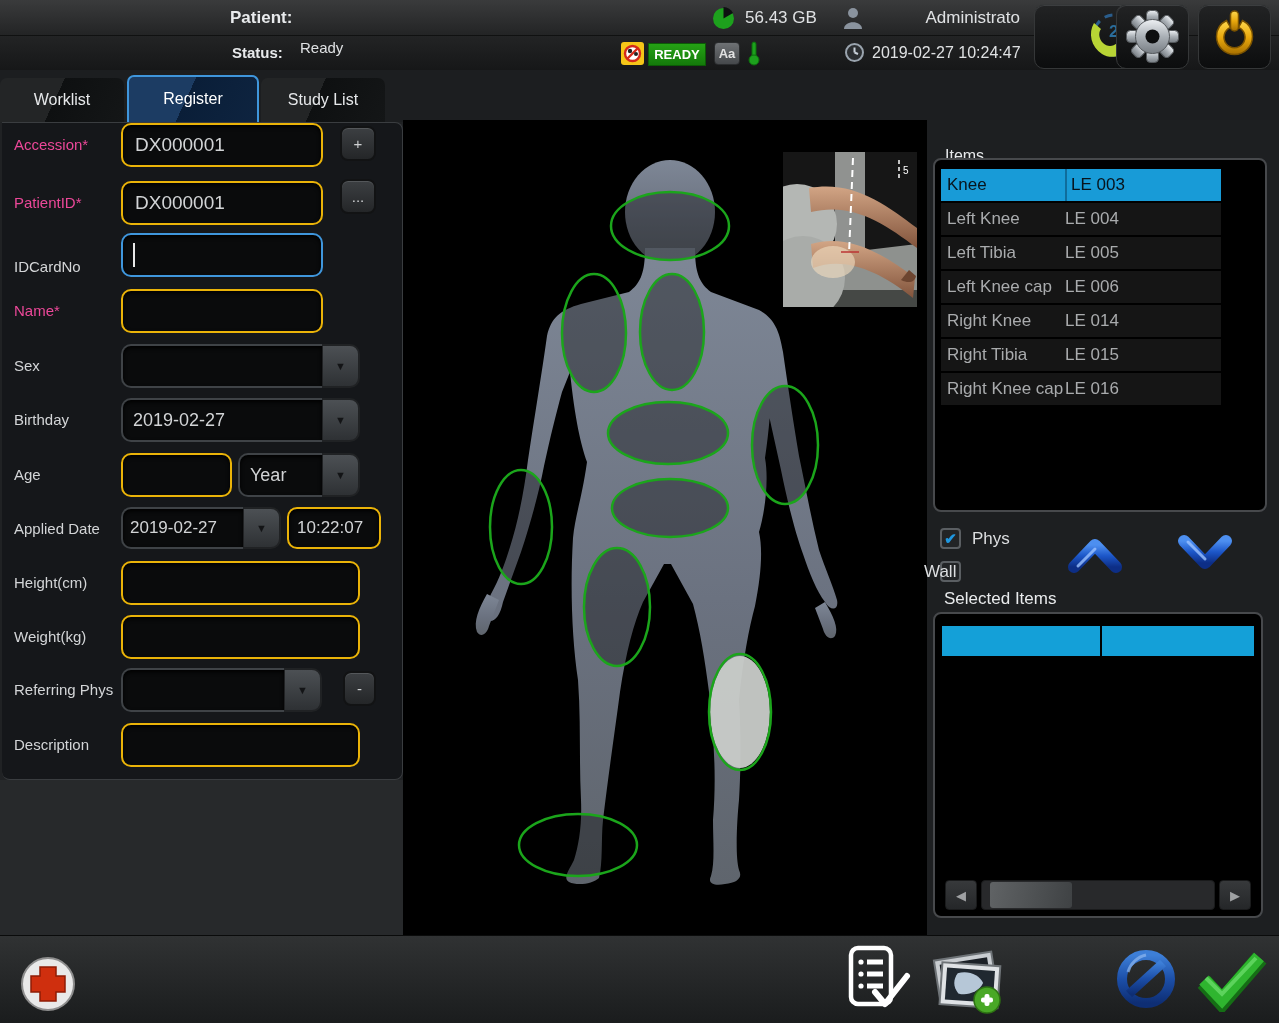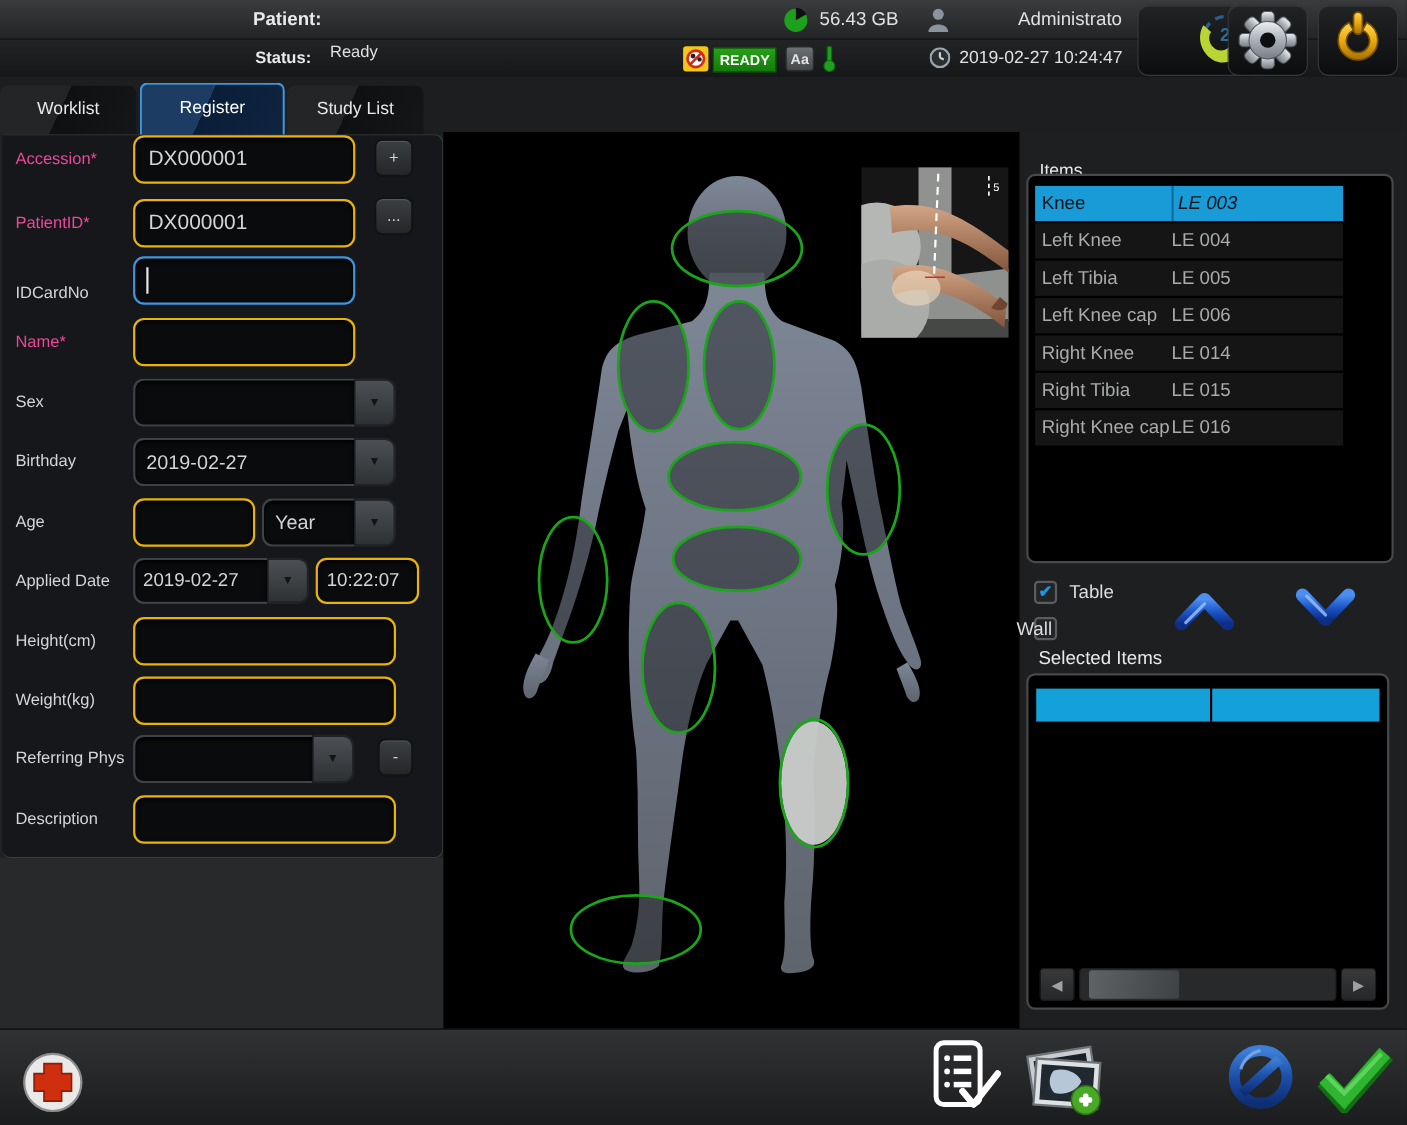--- a/index.html
+++ b/index.html
@@ -51,21 +51,21 @@
   .centerarea{position:absolute;left:403px;top:120px;width:524px;height:815px;background:#000;}
   
   .rightzone{position:absolute;left:927px;top:120px;width:352px;height:815px;background:#1d1f21;}
   .ptitle{position:absolute;font-size:16px;color:#e8eaec;}
   .listbox{position:absolute;background:#000;border:2px solid #47494c;border-radius:8px;box-sizing:border-box;}
   .irow{position:absolute;left:6px;width:280px;height:32px;background:#151515;display:flex;}
   .irow .c1{width:118px;padding-left:6px;font-size:17px;line-height:32px;color:#a9abad;overflow:hidden;white-space:nowrap;}
   .irow .c2{flex:1;font-size:17px;line-height:32px;color:#a9abad;overflow:hidden;white-space:nowrap;}
   .irow.sel{background:#189bd7;}
   .irow.sel .c1{color:#08141c;border-right:2px solid #0f6d9c;}
-  .irow.sel .c2{color:#08141c;padding-left:4px;font-style:italic;}
+  .irow.sel .c2{color:#08141c;padding-left:4px;}
   .cbox{position:absolute;width:21px;height:21px;background:#222426;border:2px solid #5a5e62;border-radius:4px;
         box-sizing:border-box;text-align:center;line-height:17px;font-size:15px;font-weight:bold;color:#1f97e0;}
   .cblabel{position:absolute;font-size:17px;color:#dcdee0;}
   .shead{position:absolute;top:12px;height:30px;background:#14a0d8;}
   .sbtn{position:absolute;width:32px;height:30px;background:linear-gradient(#37393b,#252729);border:1px solid #1a1b1c;
         border-radius:4px;color:#9fa1a3;font-size:13px;text-align:center;line-height:30px;box-sizing:border-box;}
   .strack{position:absolute;height:30px;background:#28292b;border-radius:4px;border:1px solid #1a1b1c;box-sizing:border-box;}
   .sthumb{position:absolute;top:1px;height:26px;background:linear-gradient(100deg,#606365,#3f4244);border-radius:3px;}
   
   .footer{position:absolute;left:0;top:935px;width:1279px;height:88px;
@@ -342,21 +342,21 @@
     </div>
     <div class="irow" style="top:213px;">
       <div class="c1">Right Knee cap</div>
       <div class="c2">LE 016</div>
     </div>
   </div>
 
   <div class="cbox" style="left:940px;top:528px;">
     <span>✔</span>
   </div>
-  <div class="cblabel" style="left:972px;top:529px;">Table</div>
+  <div class="cblabel" style="left:972px;top:529px;">Phys</div>
   <div class="cbox" style="left:940px;top:561px;"></div>
   <div class="cblabel" style="left:924px;top:562px;">Wall</div>
 
   <svg style="position:absolute;left:1066px;top:533px;" width="58" height="40">
     <defs>
         <linearGradient id="bluearrow" x1="0" y1="0" x2="0" y2="1">
       <stop offset="0" stop-color="#4d8ff0"></stop>
           <stop offset="0.5" stop-color="#1c56c8"></stop>
           <stop offset="1" stop-color="#0d2e86"></stop>
         </linearGradient>

